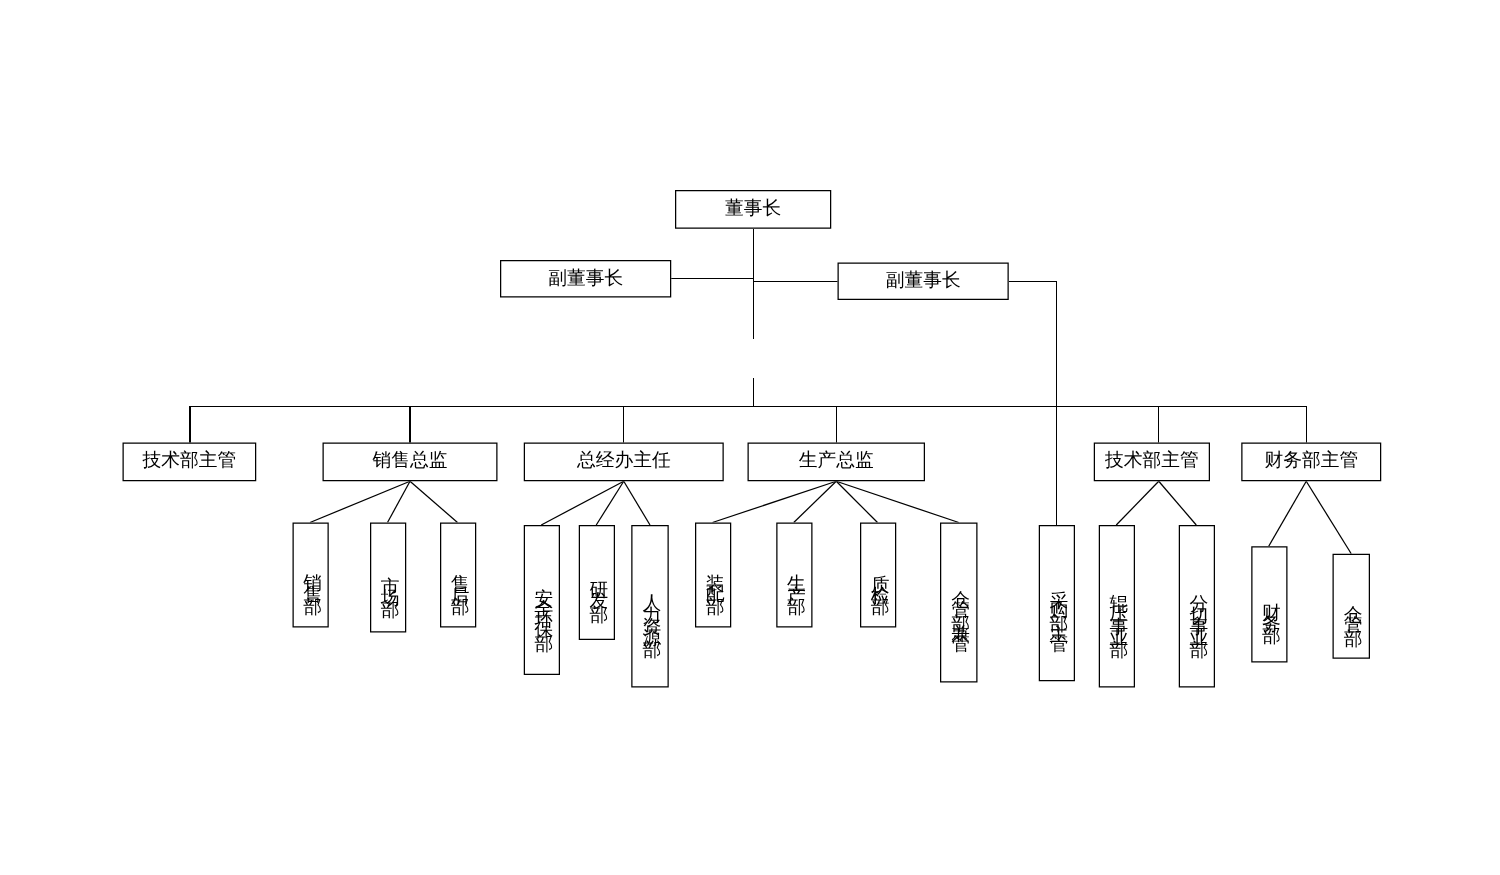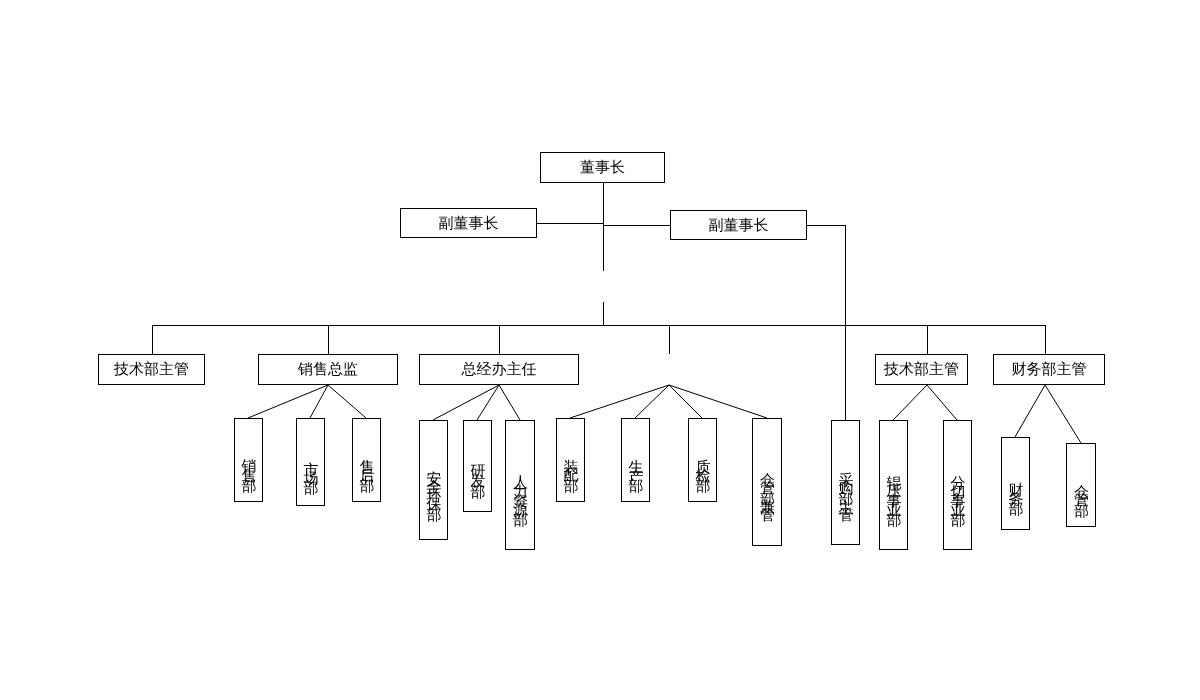--- a/index.html
+++ b/index.html
@@ -94,20 +94,23 @@
 
   <div class="node h" style="left:98px;top:354px;width:107px;height:31px">
       <span class="lbl">技术部主管</span>
     </div>
   <div class="node h" style="left:419px;top:354px;width:160px;height:31px">
       <span class="lbl">总经办主任</span>
     </div>
   <div class="node h" style="left:258px;top:354px;width:140px;height:31px">
       <span class="lbl">销售总监</span>
     </div>
+  <div class="node h" style="left:598px;top:354px;width:142px;height:31px">
+      <span class="lbl">生产总监</span>
+    </div>
   <div class="node h" style="left:875px;top:354px;width:93px;height:31px">
       <span class="lbl">技术部主管</span>
     </div>
   <div class="node h" style="left:993px;top:354px;width:112px;height:31px">
       <span class="lbl">财务部主管</span>
     </div>
 
   <div class="node v" style="left:234px;top:418px;width:29px;height:84px">
       <span class="lbl">销售部</span>
     </div>

